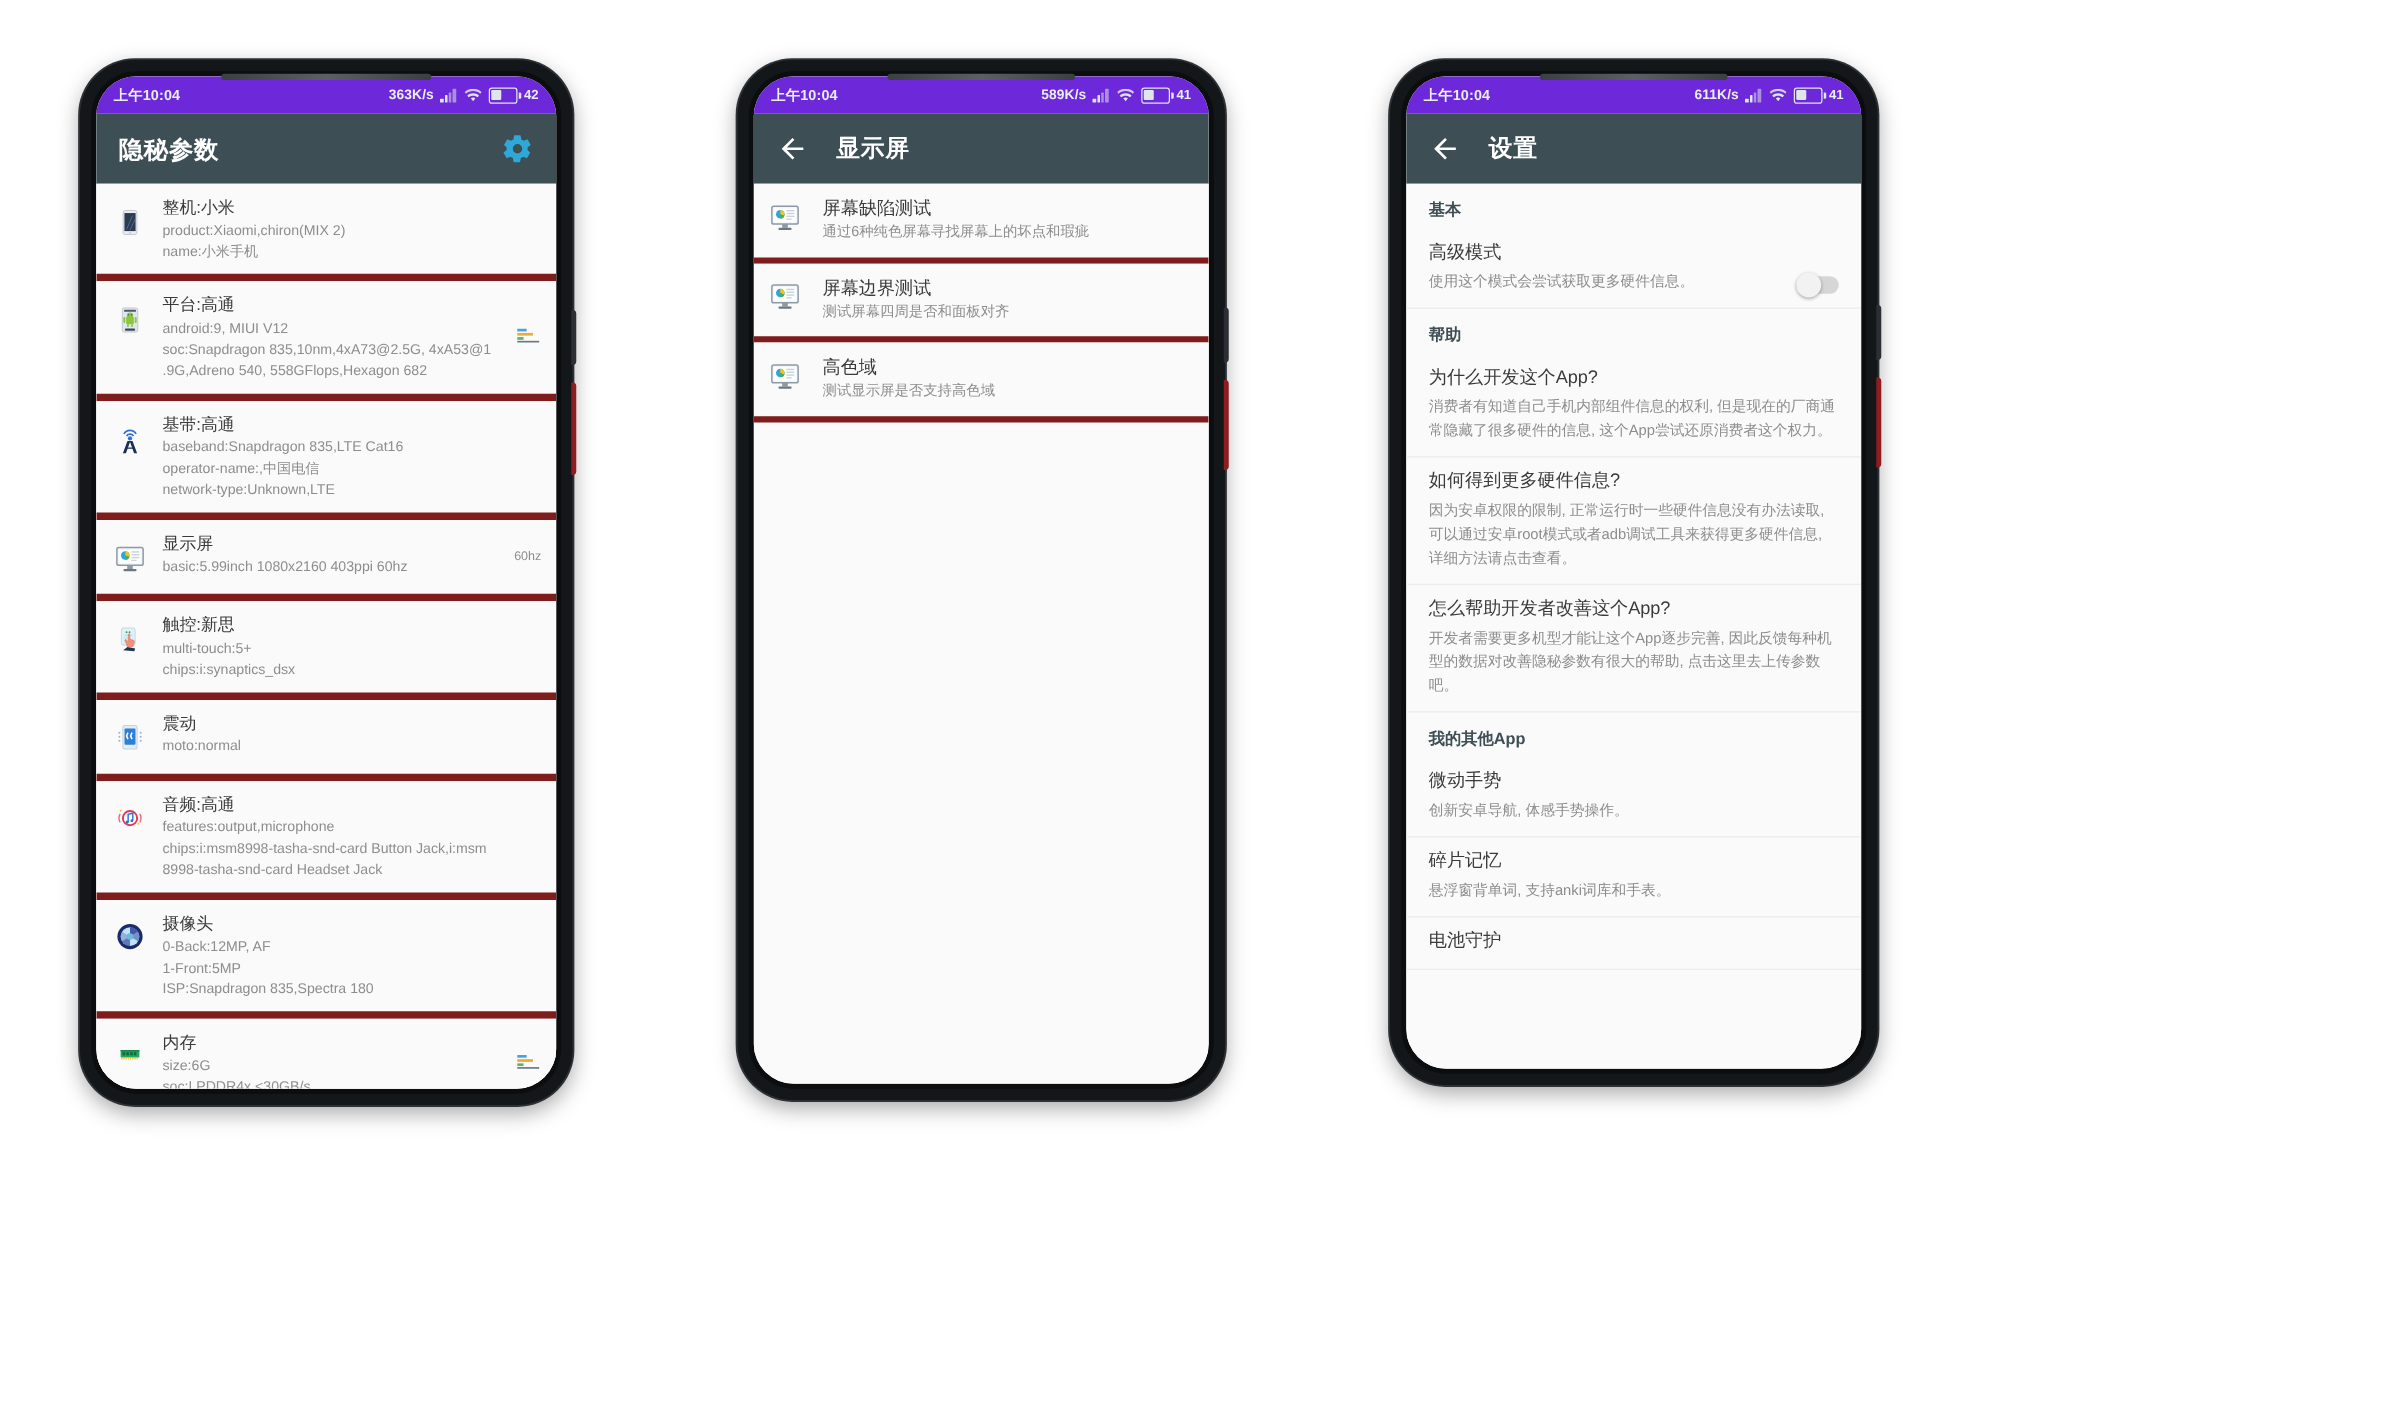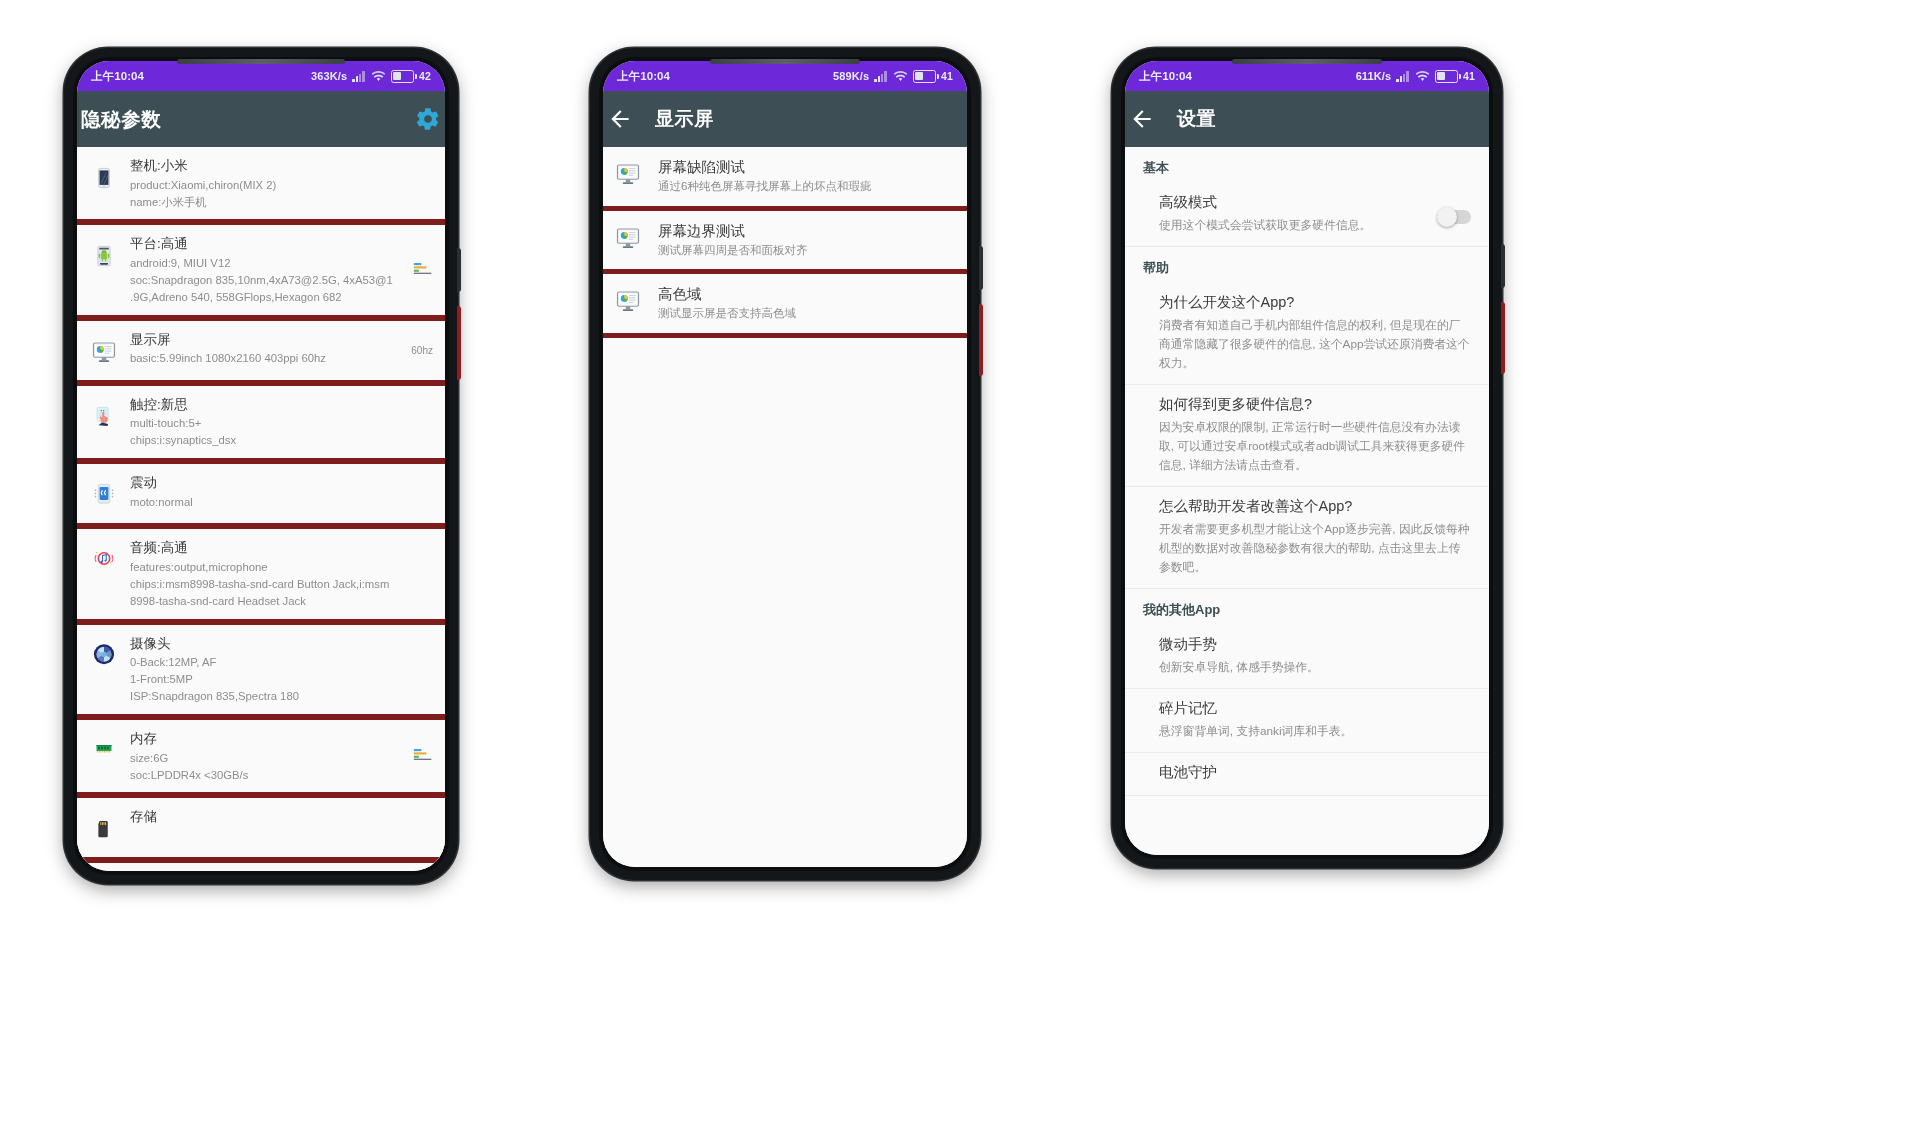--- a/index.html
+++ b/index.html
@@ -42,21 +42,21 @@
   .ic-signal i:nth-child(4){left:10.2px;height:11px;opacity:.55;}
   .ic-wifi{width:15px;height:11px;display:block;}
   .ic-batt{position:relative;width:21px;height:11px;border:1.4px solid #dfe6e9;border-radius:2.5px;}
   .ic-batt::after{content:"";position:absolute;right:-3.6px;top:3px;width:2.2px;height:5px;
                   background:#dfe6e9;border-radius:0 1px 1px 0;}
   .ic-batt .fill{position:absolute;left:1.3px;top:1.3px;bottom:1.3px;background:#dfe6e9;border-radius:1px;}
   .sb-pct{font-size:10.5px;font-weight:bold;}
 
   
   .appbar{flex:0 0 auto;background:#3d4f55;color:#ffffff;height:56px;
-          display:flex;align-items:center;padding:0 4px;}
+          display:flex;align-items:center;padding:0 18px;}
   .appbar .title{font-size:19.5px;font-weight:bold;letter-spacing:.6px;}
   .appbar .title.sub{font-size:19px;margin-left:22px;}
   .appbar .spacer{flex:1 1 auto;}
   .backarrow{width:26px;height:26px;flex:0 0 26px;display:block;}
   .gear{width:26px;height:26px;flex:0 0 26px;display:block;cursor:pointer;}
 
   
   .list{flex:1 1 auto;overflow:hidden;background:#fafafa;}
   .row{display:flex;align-items:flex-start;padding:9px 12px 9px 10px;
        border-bottom:6px solid #7f1d1d;background:#fafafa;position:relative;}
@@ -71,21 +71,21 @@
 
   
   .trow{display:flex;align-items:center;padding:10px 12px 10px 12px;border-bottom:5px solid #7f1d1d;background:#fafafa;}
   .trow .thumb{flex:0 0 32px;margin-right:11px;}
   .trow .t{font-size:14.5px;color:#3a3a3a;line-height:1.4;}
   .trow .d{font-size:11.5px;color:#8d8d8d;line-height:1.5;margin-top:1px;}
 
   
   .settings{flex:1 1 auto;background:#fafafa;overflow:hidden;}
   .sec-head{font-size:13px;font-weight:bold;color:#3d4f55;padding:12px 18px 6px 18px;}
-  .srow{padding:9px 18px 11px 34px;border-bottom:1px solid #ececec;display:flex;align-items:center;}
+  .srow{padding:9px 18px 11px 18px;border-bottom:1px solid #ececec;display:flex;align-items:flex-end;}
   .srow .stext{flex:1 1 auto;min-width:0;}
   .srow .st{font-size:14.5px;color:#3a3a3a;line-height:1.5;}
   .srow .sd{font-size:11.8px;color:#8d8d8d;line-height:1.62;margin-top:2px;}
   .toggle{flex:0 0 auto;width:34px;height:14px;border-radius:7px;background:#d6d6d6;position:relative;
           margin-top:7px;margin-left:10px;cursor:pointer;}
   .toggle .knob{position:absolute;left:0;top:-3px;width:20px;height:20px;border-radius:50%;
                 background:#f2f2f2;box-shadow:0 1px 3px rgba(0,0,0,.35);}
 </style>
 </head>
 <body>
@@ -168,20 +168,39 @@
                 <div class="d">android:9, MIUI V12
 soc:Snapdragon 835,10nm,4xA73@2.5G, 4xA53@1
 .9G,Adreno 540, 558GFlops,Hexagon 682</div>
               </div>
               <div class="chart"><svg viewBox="0 0 24 16" width="20" height="14">
                   <rect x="1" y="2" width="9" height="2.6" fill="#4aa3e0"></rect>
                   <rect x="1" y="6" width="15" height="2.6" fill="#f0a93b"></rect>
                   <rect x="1" y="10" width="6" height="2.6" fill="#5cb85c"></rect>
                   <rect x="1" y="13.6" width="21" height="1.6" fill="#6b7884"></rect>
                 </svg></div>
+            </div>
+            <div class="row">
+              <div class="thumb">
+                <svg viewBox="0 0 32 32" width="26" height="30">
+                  <g fill="none" stroke="#2f6fd0" stroke-width="1.7">
+                    <path d="M10 10a7 7 0 0112 0"></path>
+                    <path d="M12.6 12a4.2 4.2 0 016.8 0"></path>
+                  </g>
+                  <circle cx="16" cy="14.4" r="2.1" fill="#2f6fd0"></circle>
+                  <path d="M13.5 17L9 29h3l4-11 4 11h3l-4.5-12z" fill="#1b2f55"></path>
+                  <path d="M11.6 24h8.8" stroke="#1b2f55" stroke-width="1.4"></path>
+                </svg>
+              </div>
+              <div class="body">
+                <div class="t">基带:高通</div>
+                <div class="d">baseband:Snapdragon 835,LTE Cat16
+operator-name:,中国电信
+network-type:Unknown,LTE</div>
+              </div>
             </div>
             <div class="row">
               <div class="thumb">
                 <svg viewBox="0 0 32 32" width="26" height="24">
                   <rect x="2" y="4" width="28" height="19" rx="2" fill="#f4f6f8" stroke="#8d99a6" stroke-width="1.6"></rect>
                   <rect x="4.5" y="6.5" width="23" height="14" fill="#ffffff"></rect>
                   <circle cx="11" cy="12.5" r="4.6" fill="#2aa6e0"></circle>
                   <path d="M11 7.9a4.6 4.6 0 014.4 6.1L11 12.5z" fill="#f5c518"></path>
                   <path d="M11 12.5l4.4 1.5a4.6 4.6 0 01-4.4 3.1z" fill="#4caf50"></path>
                   <g fill="#c7d2dc">

